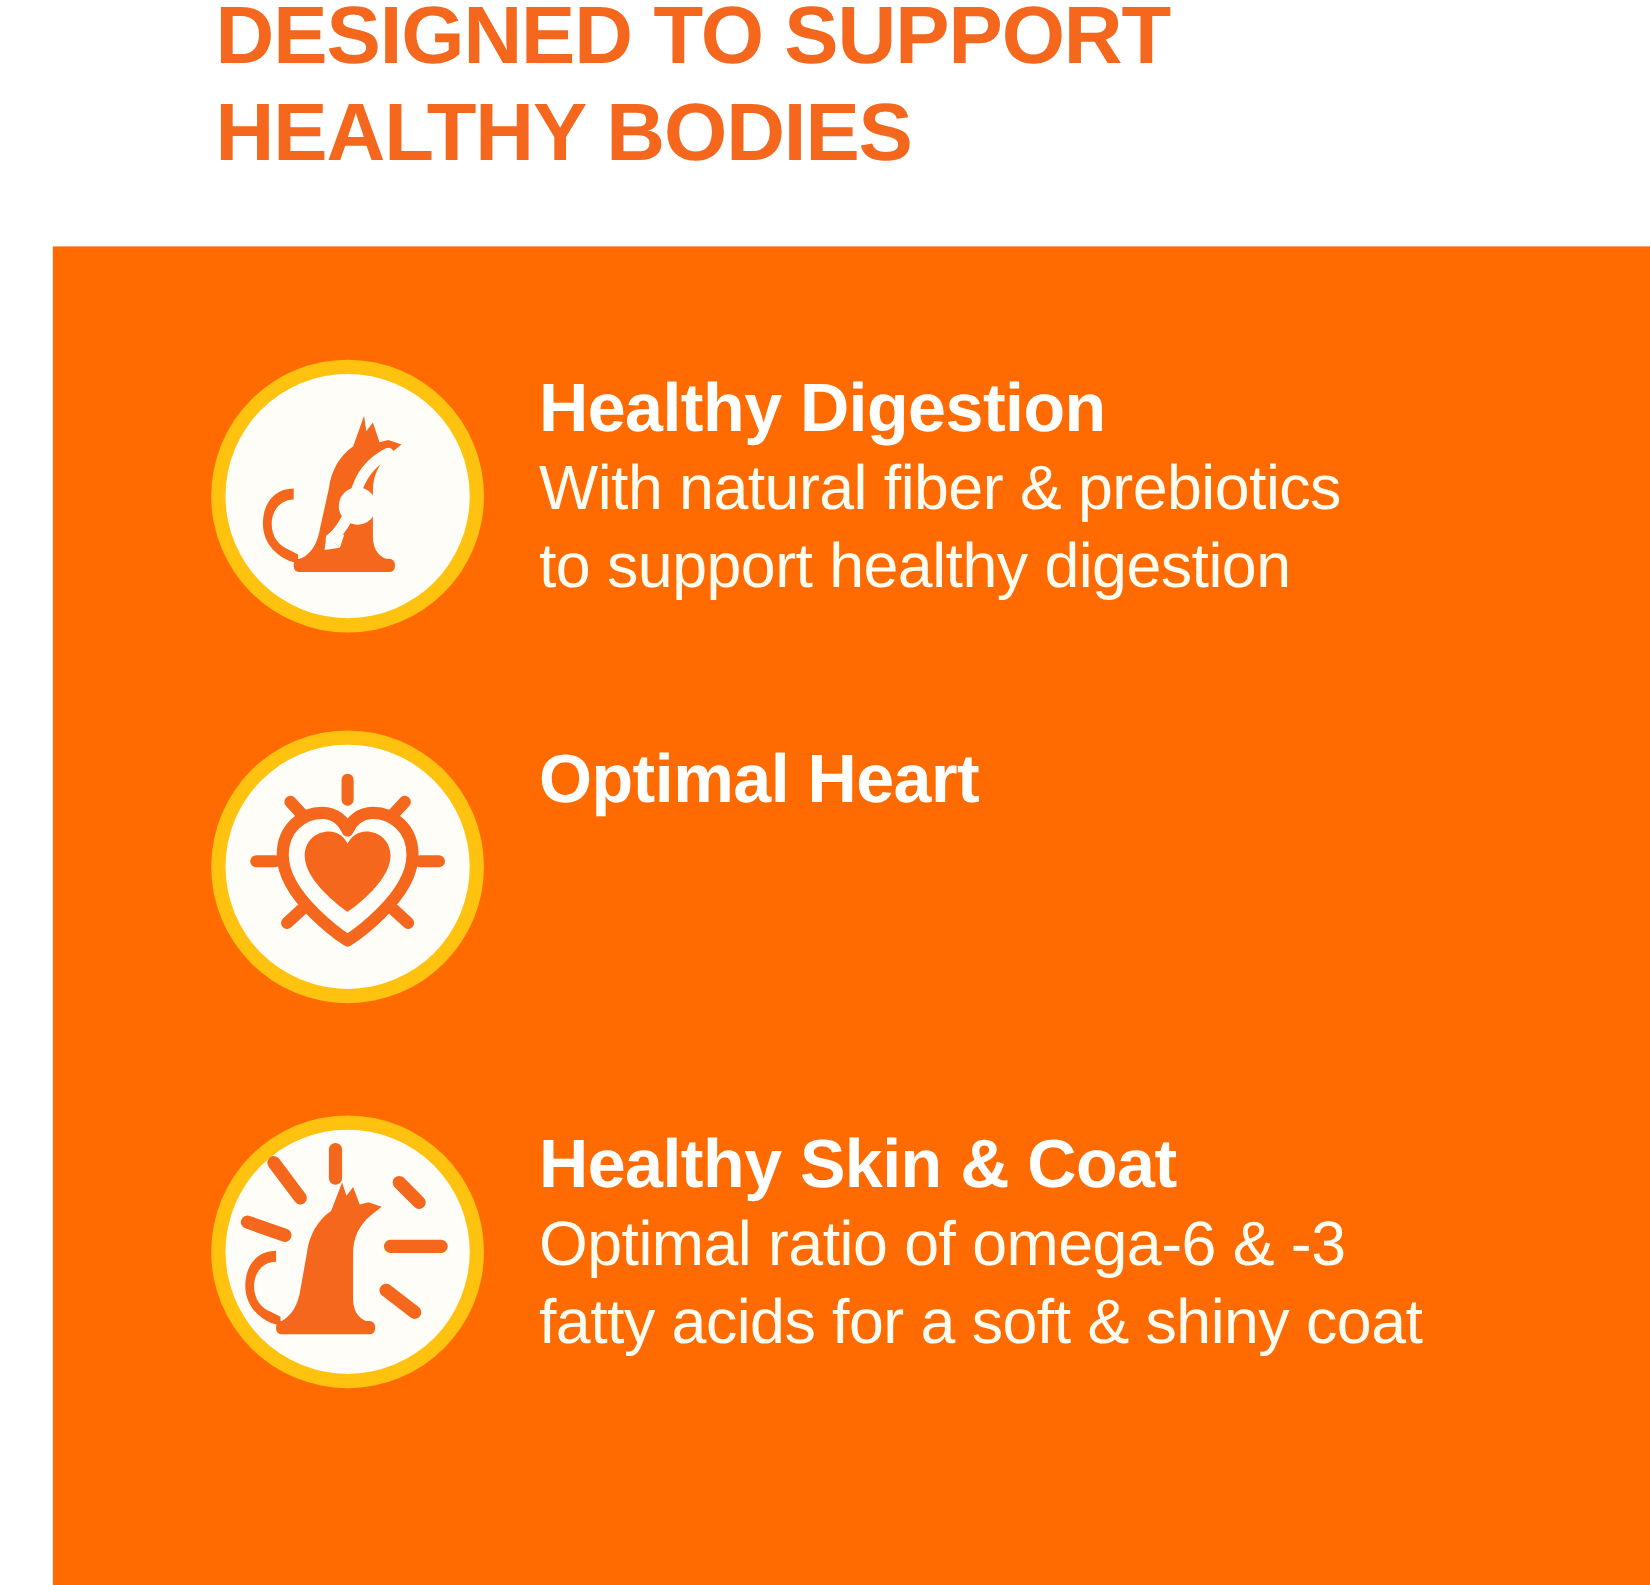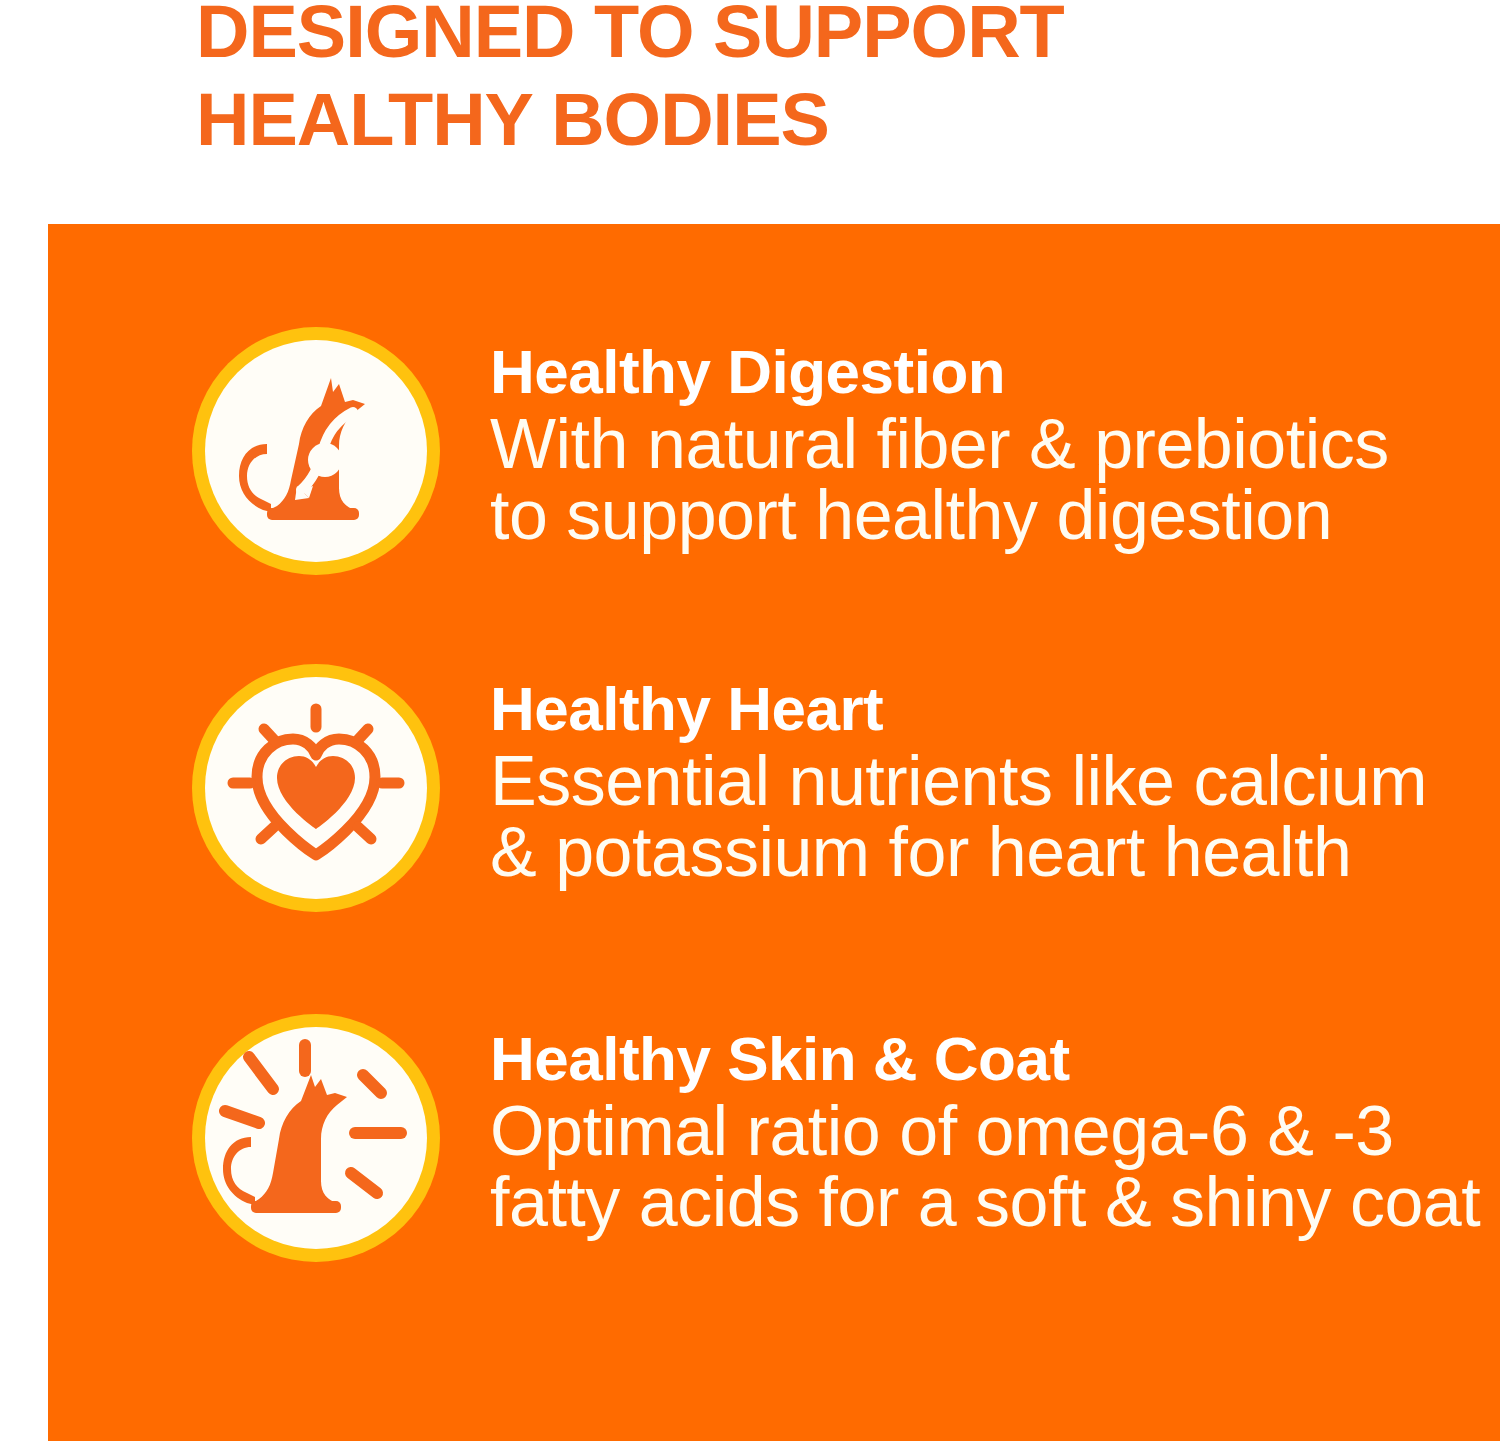--- a/index.html
+++ b/index.html
@@ -122,21 +122,21 @@
     font-weight: bold;
     font-size: 62px;
     line-height: 74px;
     letter-spacing: -0.5px;
     margin: 0;
   }
   .benefit-desc {
     color: #FFFCF2;
     font-family: "Liberation Sans", sans-serif;
     font-weight: normal;
-    font-size: 70px;
+    font-size: 57px;
     line-height: 71px;
     letter-spacing: -0.5px;
     margin: 0;
     white-space: pre-line;
   }
 </style>
 </head>
 <body>
 
 <div class="page">
@@ -217,23 +217,21 @@
                 <line x1="163" y1="52" x2="151" y2="65"></line>
                 <line x1="28" y1="106" x2="45" y2="106"></line>
                 <line x1="194" y1="106" x2="177" y2="106"></line>
                 <line x1="56" y1="162" x2="69" y2="150"></line>
                 <line x1="166" y1="162" x2="153" y2="150"></line>
               </g>
             </svg>
           </div>
         </div>
         <div class="benefit-text">
-          <div class="benefit-title">Healthy Heart</div>
-          <div class="benefit-desc">Essential nutrients like calcium
-&amp; potassium for heart health</div>
+          <div class="benefit-title">Optimal Heart</div>
         </div>
       </div>
 
       <div class="benefit benefit-3">
         <div class="icon-wrap">
           <div class="icon-ring"></div>
           <div class="icon-disc"></div>
           <div class="icon-art">
             <svg viewBox="0 0 222 222" xmlns="http://www.w3.org/2000/svg">
               <g fill="#F4671C">

